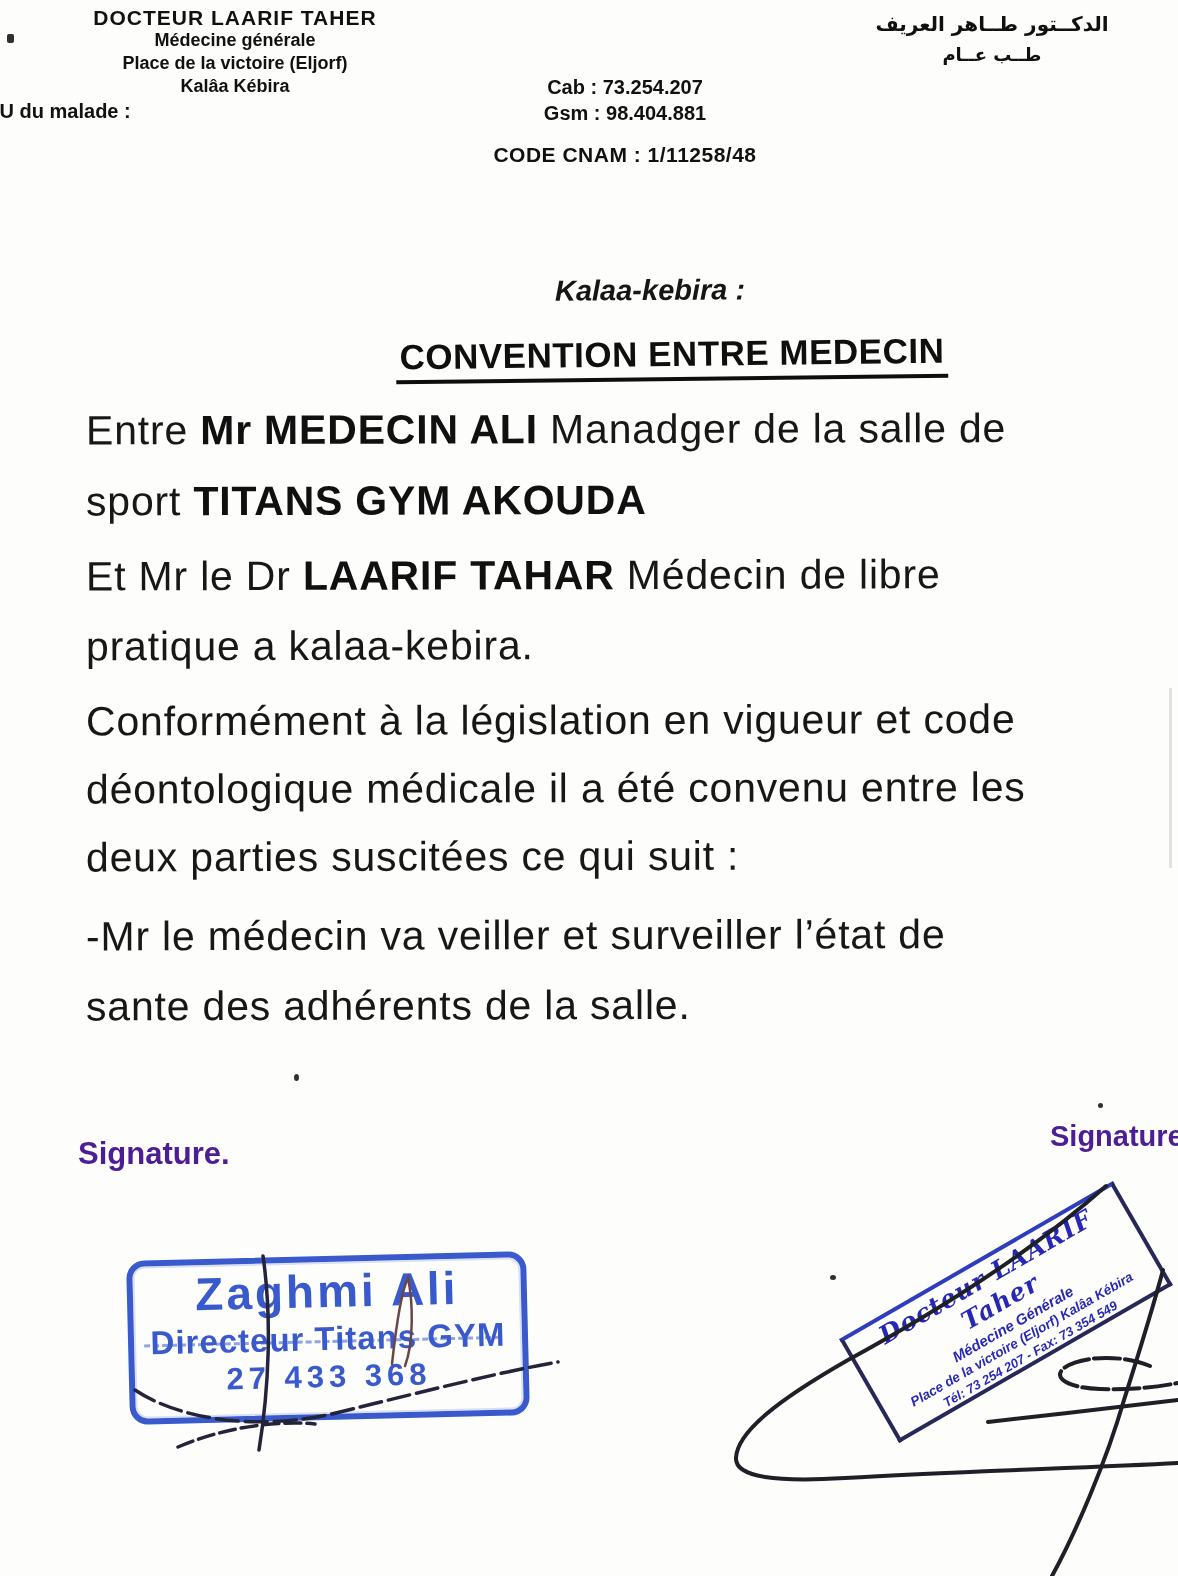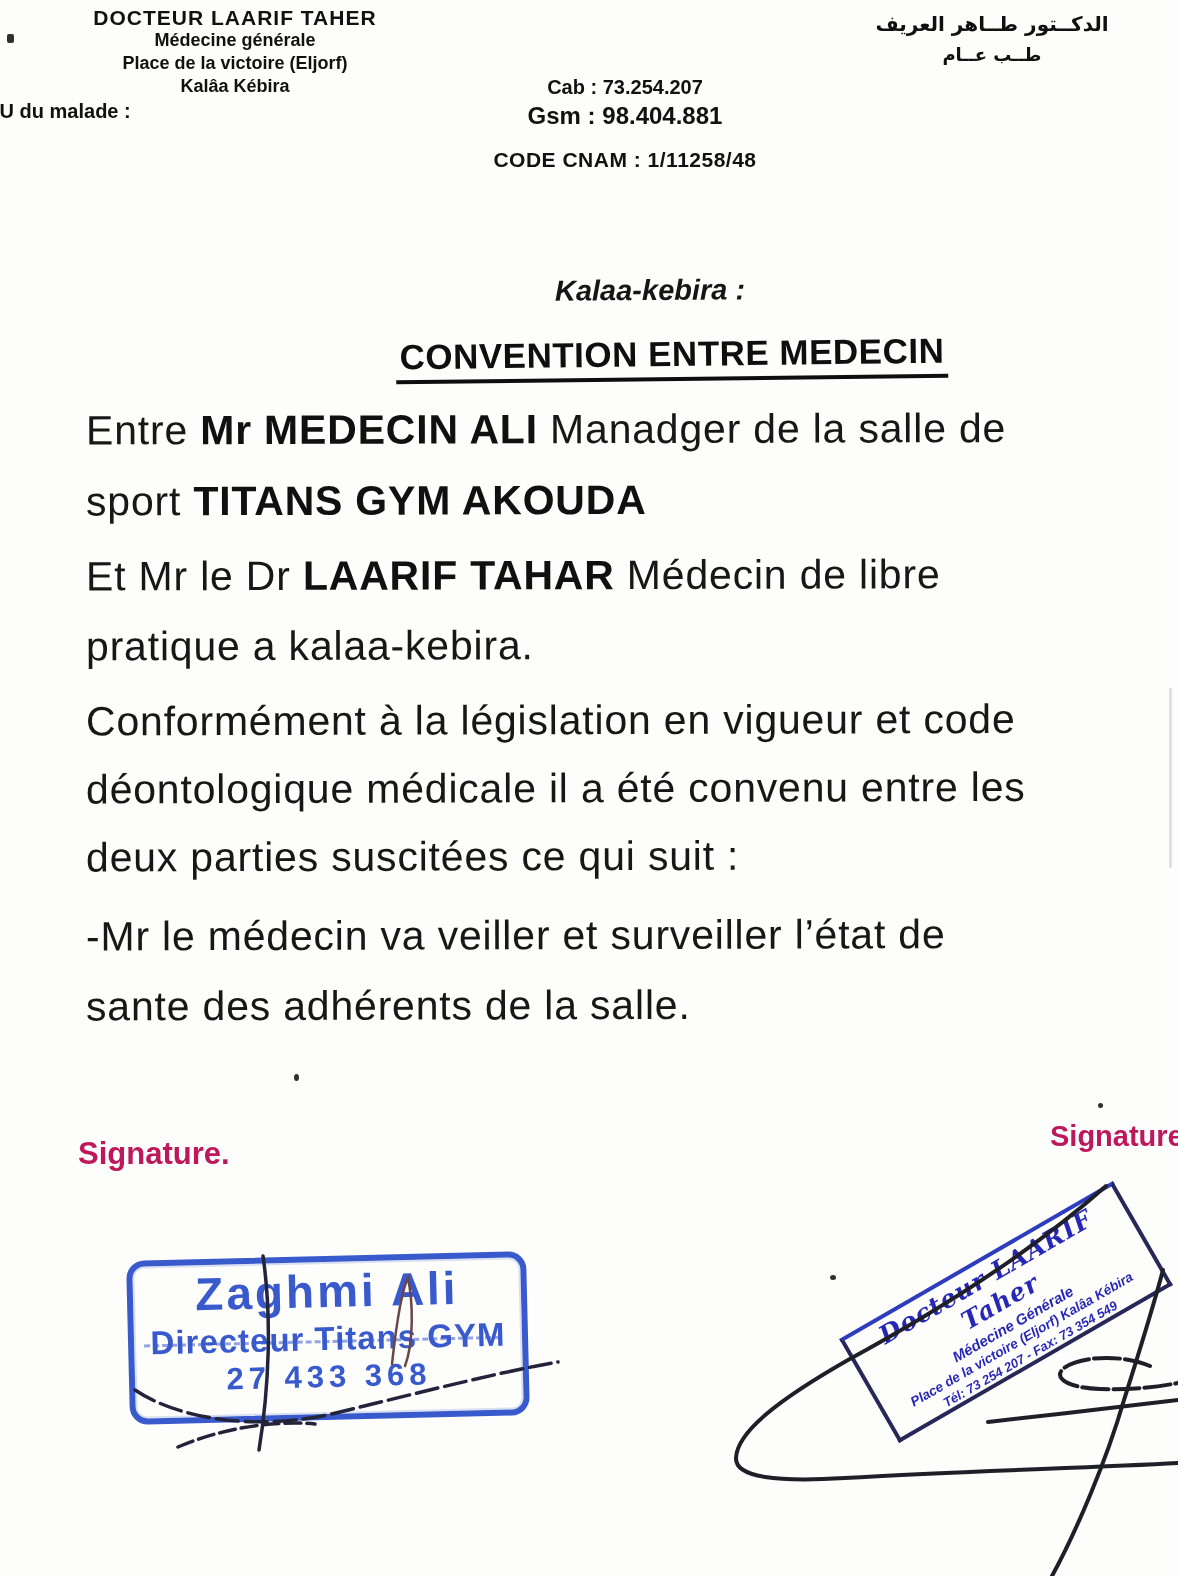--- a/index.html
+++ b/index.html
@@ -24,21 +24,21 @@
   .hdr-left .l2,.hdr-left .l3,.hdr-left .l4{font-size:18px;}
   .malade{
     position:absolute;left:-6px;top:100px;
     font-size:20px;font-weight:700;color:#111;
   }
   .hdr-center{
     position:absolute;left:455px;top:30px;width:340px;
     text-align:center;font-weight:700;color:#111;margin-top:46px;
   }
   .hdr-center .cab{font-size:20px;}
-  .hdr-center .gsm{font-size:24px;margin-top:3px;}
+  .hdr-center .gsm{font-size:20px;margin-top:3px;}
   .hdr-center .cnam{font-size:21px;margin-top:18px;letter-spacing:0.5px;}
   .hdr-arabic{
     position:absolute;right:6px;top:4px;width:360px;
     direction:rtl;text-align:center;
     font-family:"DejaVu Sans", sans-serif;
     font-weight:700;color:#101010;margin-top:8px;
   }
   .hdr-arabic .a1{font-size:20px;}
   .hdr-arabic .a2{font-size:18px;margin-top:8px;}
   .hdr-arabic .a3{font-size:19px;margin-top:9px;white-space:nowrap;}
@@ -59,21 +59,21 @@
   .bline{
     position:absolute;left:86px;width:1092px;
     font-size:41px;letter-spacing:0.8px;color:#171717;
     white-space:nowrap;transform:rotate(-0.15deg);
   }
   .bline b{font-weight:700;color:#101010;}
   
   .scan-streak{position:absolute;left:1169px;top:688px;width:3px;height:180px;background:rgba(60,60,60,0.14);}
   .dot{position:absolute;background:#2f2f2f;border-radius:50%;}
   
-  .sig-label{font-weight:700;color:#be185d;position:absolute;text-align:right;}
+  .sig-label{font-weight:700;color:#4c1d95;position:absolute;text-align:right;}
   .sig-left{left:78px;top:1136px;font-size:31px;}
   .sig-right{left:1050px;top:1120px;font-size:29px;}
   
   .stamp-left{
     position:absolute;left:128px;top:1256px;width:388px;height:152px;
     border:6px solid #2b4ec9;border-radius:18px;
     transform:rotate(-1.4deg);
     color:#2b4ec9;text-align:center;
     opacity:0.93;
     box-shadow:inset 0 0 0 2px rgba(43,78,201,0.18);

